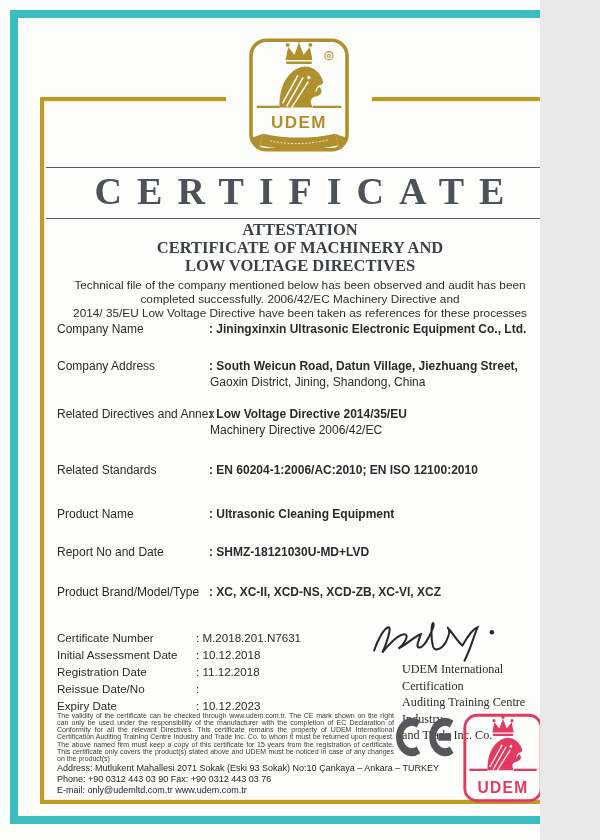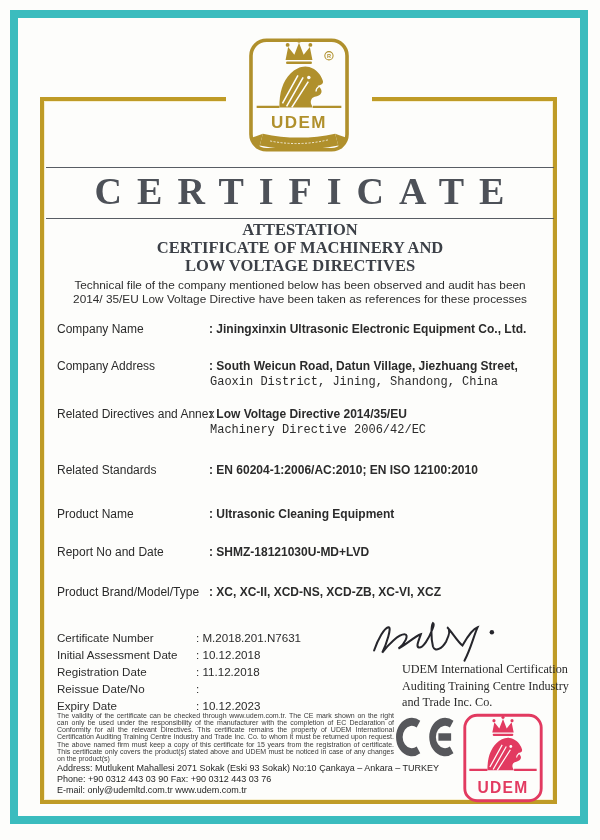--- a/index.html
+++ b/index.html
@@ -1,16 +1,16 @@
 <!DOCTYPE html>
 <html style="--teal: #3bbcbe; --gold: #bf9b26; --logo_gold: #b0902c; --pink: #e23a60; --ce_gray: #56575b; --title_gray: #4d5158;"><head>
 <meta charset="utf-8">
 <style>
   html,body{margin:0;padding:0;background:#e9e9e9;}
-  .page{position:relative;width:600px;height:840px;background:#fdfdfb;overflow:hidden;
+  .page{position:relative;width:540px;height:840px;background:#fdfdfb;overflow:hidden;
         font-family:"Liberation Sans",sans-serif;color:#2b2b2b;}
   .teal-frame{position:absolute;left:10px;top:10px;width:578px;height:814px;
         border:8px solid var(--teal,#3bbcbe);box-sizing:border-box;}
   .gold-frame{position:absolute;left:40px;top:97px;width:517px;height:707px;
         border:4px solid var(--gold,#bf9b26);box-sizing:border-box;
         box-shadow:inset 0 0 0 1px #f7efcf;}
   .logo-top{position:absolute;left:226px;top:31px;width:146px;height:128px;background:#fdfdfb;
         display:flex;align-items:center;justify-content:center;color:var(--logo_gold,#b0902c);}
   .logo-top svg{width:106px;height:126px;}
   .rule{position:absolute;left:46px;width:508px;height:0;border-top:1.6px solid #585d64;}
@@ -18,21 +18,21 @@
         text-align:center;font-family:"Liberation Serif",serif;font-weight:bold;
         font-size:38px;letter-spacing:15px;color:var(--title_gray,#4d5158);}
   .subtitle{position:absolute;left:0;top:221px;width:600px;text-align:center;
         font-family:"Liberation Serif",serif;font-weight:bold;font-size:16.5px;
         line-height:18px;color:#3c4047;}
   .intro{position:absolute;left:60px;top:279px;width:480px;text-align:center;
         font-size:11.8px;line-height:13.8px;color:#2e2e2e;}
   .frow{position:absolute;left:57px;width:490px;font-size:12px;}
   .flabel{display:inline-block;}
   .fvalue{position:absolute;left:152px;white-space:nowrap;font-weight:bold;}
-  .fvalue2{position:absolute;left:153px;top:15.5px;white-space:nowrap;font-family:Liberation Mono, monospace;}
+  .fvalue2{position:absolute;left:153px;top:15.5px;white-space:nowrap;}
   .crow{position:absolute;left:57px;width:340px;font-size:11.6px;}
   .cvalue{position:absolute;left:139px;white-space:nowrap;}
   .signature{position:absolute;left:368px;top:614px;width:132px;height:50px;color:#26262c;}
   .issuer{position:absolute;left:362px;top:661px;font-family:"Liberation Serif",serif;
         font-size:12.2px;line-height:16.5px;color:#2b2b2b;margin-left:40px;}
   .fineprint{position:absolute;left:57px;top:712px;width:337px;font-size:7px;
         line-height:7.15px;text-align:justify;color:#3a3a3a;}
   .footer{position:absolute;left:57px;top:763px;font-size:9px;line-height:11.2px;color:#1f1f1f;}
   .ce{position:absolute;left:393px;top:716px;width:62px;height:42px;color:var(--ce_gray,#56575b);}
   .ce svg{width:62px;height:42px;}
@@ -85,20 +85,21 @@
   <div class="rule" style="top:218px"></div>
 
   <div class="subtitle">
     <div>ATTESTATION</div>
     <div>CERTIFICATE OF MACHINERY AND</div>
     <div>LOW VOLTAGE DIRECTIVES</div>
   </div>
 
   <div class="intro">
     <div>Technical file of the company mentioned below has been observed and audit has been</div>
+    <div>completed successfully. 2006/42/EC Machinery Directive and</div>
     <div>2014/ 35/EU Low Voltage Directive have been taken as references for these processes</div>
   </div>
 
   <div class="frow" style="top:322px">
     <span class="flabel">Company Name</span>
     <span class="fvalue">: Jiningxinxin Ultrasonic Electronic Equipment Co., Ltd.</span>
   </div>
   <div class="frow" style="top:359px">
     <span class="flabel">Company Address</span>
     <span class="fvalue">: South Weicun Road, Datun Village, Jiezhuang Street,</span>

